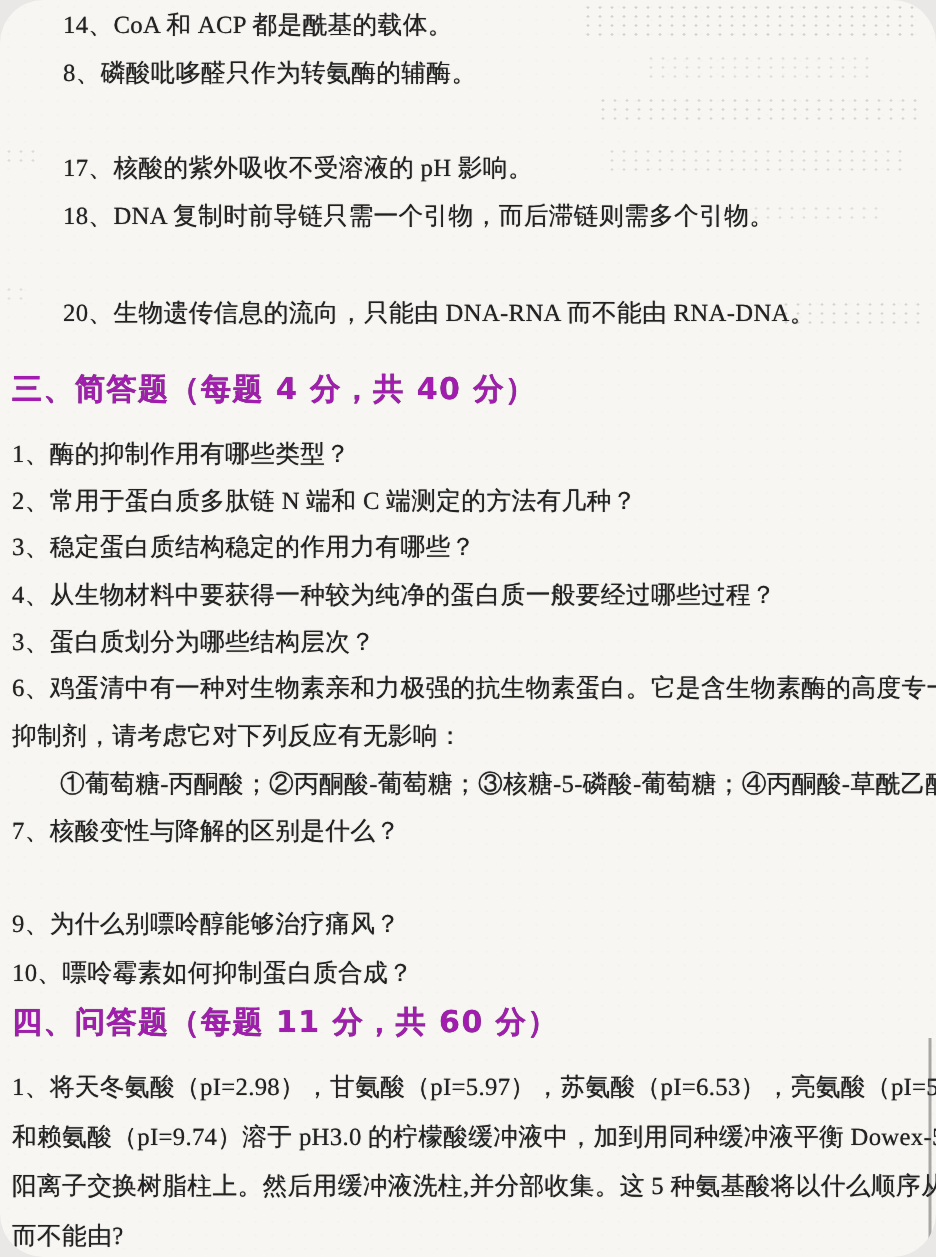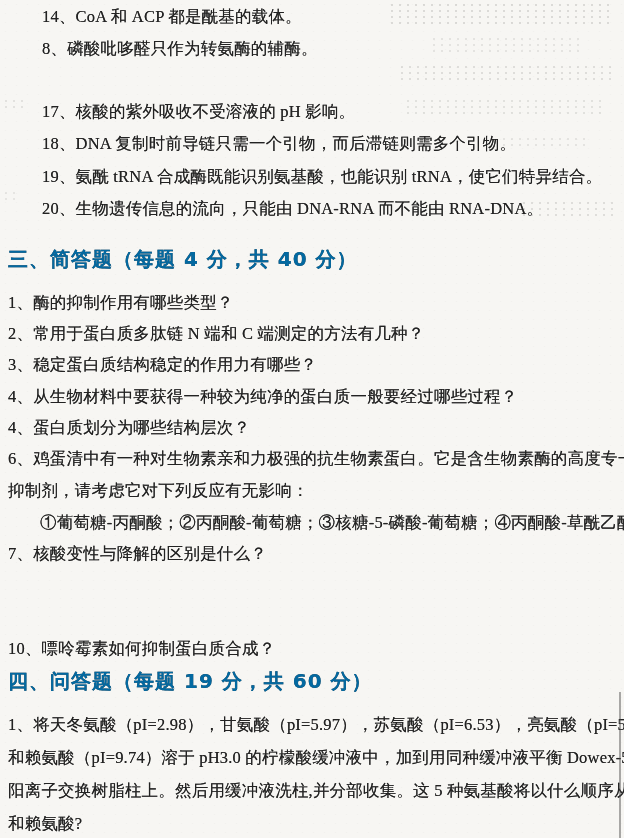--- a/index.html
+++ b/index.html
@@ -9,20 +9,21 @@
   }
   .page {
     position: relative;
     width: 624px;
     height: 838px;
     margin: 0;
     background: #f7f6f3;
     overflow: hidden;
     font-family: "Liberation Serif", "DejaVu Serif", serif;
     color: #1f1f1f;
+    border-radius: 29px;
   }
   
   .grain {
     position: absolute;
     inset: 0;
     background-image: radial-gradient(rgba(120,120,118,.55) .5px, transparent 1.1px);
     background-size: 11px 9px;
     opacity: .07;
     pointer-events: none;
   }
@@ -39,21 +40,21 @@
   .judge { left: 42px; }
   .sub-indent { left: 40px; }
   .section-title {
     position: absolute;
     left: 8px;
     white-space: nowrap;
     font-family: "DejaVu Sans", "Liberation Sans", sans-serif;
     font-size: 20px;
     font-weight: 700;
     letter-spacing: 1px;
-    color: #0369a1;
+    color: #a21caf;
     text-shadow: 0 0 .5px rgba(20,20,20,.8);
   }
   
   .noise {
     position: absolute;
     background-image: radial-gradient(rgba(95,95,92,.7) .7px, transparent 1.3px);
     background-size: 8px 6px;
     filter: blur(.4px);
     pointer-events: none;
   }
@@ -78,42 +79,42 @@
 </style>
 </head>
 <body>
 
 <div class="page">
 
   <div class="line judge" style="top:6px">14、CoA 和 ACP 都是酰基的载体。</div>
   <div class="line judge" style="top:38px">8、磷酸吡哆醛只作为转氨酶的辅酶。</div>
   <div class="line judge" style="top:101px">17、核酸的紫外吸收不受溶液的 pH 影响。</div>
   <div class="line judge" style="top:133px">18、DNA 复制时前导链只需一个引物，而后滞链则需多个引物。</div>
-  <div class="line judge" style="top:166px">19、氨酰 tRNA 合成酶既能识别氨基酸，也能识别 tRNA，使它们特异结合。</div>
   <div class="line judge" style="top:198px">20、生物遗传信息的流向，只能由 DNA-RNA 而不能由 RNA-DNA。</div>
 
   <div class="section-title" style="top:246px">三、简答题（每题 4 分，共 40 分）</div>
 
   <div class="line" style="top:292px">1、酶的抑制作用有哪些类型？</div>
   <div class="line" style="top:323px">2、常用于蛋白质多肽链 N 端和 C 端测定的方法有几种？</div>
   <div class="line" style="top:354px">3、稳定蛋白质结构稳定的作用力有哪些？</div>
   <div class="line" style="top:386px">4、从生物材料中要获得一种较为纯净的蛋白质一般要经过哪些过程？</div>
-  <div class="line" style="top:417px">4、蛋白质划分为哪些结构层次？</div>
+  <div class="line" style="top:417px">3、蛋白质划分为哪些结构层次？</div>
   <div class="line" style="top:448px">6、鸡蛋清中有一种对生物素亲和力极强的抗生物素蛋白。它是含生物素酶的高度专一的</div>
   <div class="line" style="top:480px">抑制剂，请考虑它对下列反应有无影响：</div>
   <div class="line sub-indent" style="top:512px">①葡萄糖-丙酮酸；②丙酮酸-葡萄糖；③核糖-5-磷酸-葡萄糖；④丙酮酸-草酰乙酸</div>
   <div class="line" style="top:543px">7、核酸变性与降解的区别是什么？</div>
+  <div class="line" style="top:605px">9、为什么别嘌呤醇能够治疗痛风？</div>
   <div class="line" style="top:638px">10、嘌呤霉素如何抑制蛋白质合成？</div>
 
-  <div class="section-title" style="top:668px">四、问答题（每题 19 分，共 60 分）</div>
+  <div class="section-title" style="top:668px">四、问答题（每题 11 分，共 60 分）</div>
 
   <div class="line" style="top:714px">1、将天冬氨酸（pI=2.98），甘氨酸（pI=5.97），苏氨酸（pI=6.53），亮氨酸（pI=5.98）</div>
   <div class="line" style="top:747px">和赖氨酸（pI=9.74）溶于 pH3.0 的柠檬酸缓冲液中，加到用同种缓冲液平衡 Dowex-50</div>
   <div class="line" style="top:780px">阳离子交换树脂柱上。然后用缓冲液洗柱,并分部收集。这 5 种氨基酸将以什么顺序从柱</div>
-  <div class="line" style="top:813px">和赖氨酸?</div>
+  <div class="line" style="top:813px">而不能由?</div>
 
   <div class="noise n1"></div>
   <div class="noise n2"></div>
   <div class="noise n3"></div>
   <div class="noise n4"></div>
   <div class="noise n5"></div>
   <div class="noise n6"></div>
   <div class="noise n7"></div>
   <div class="noise n8"></div>
   <div class="edge-line"></div>

